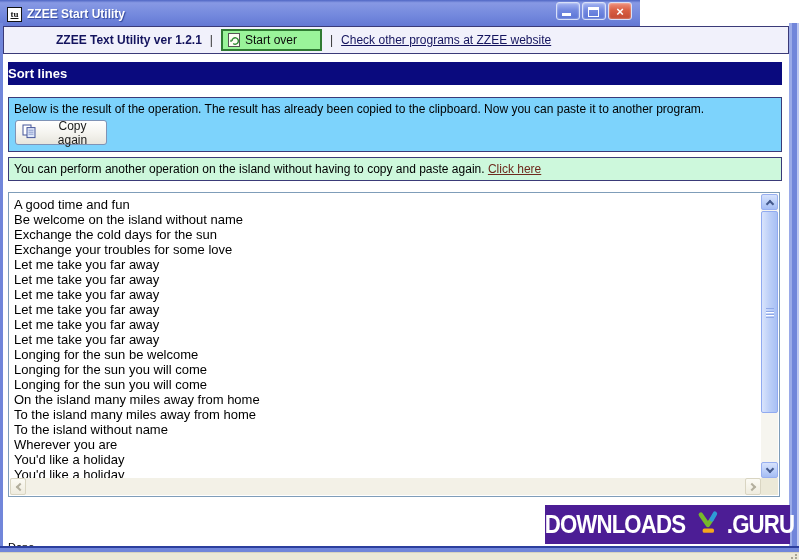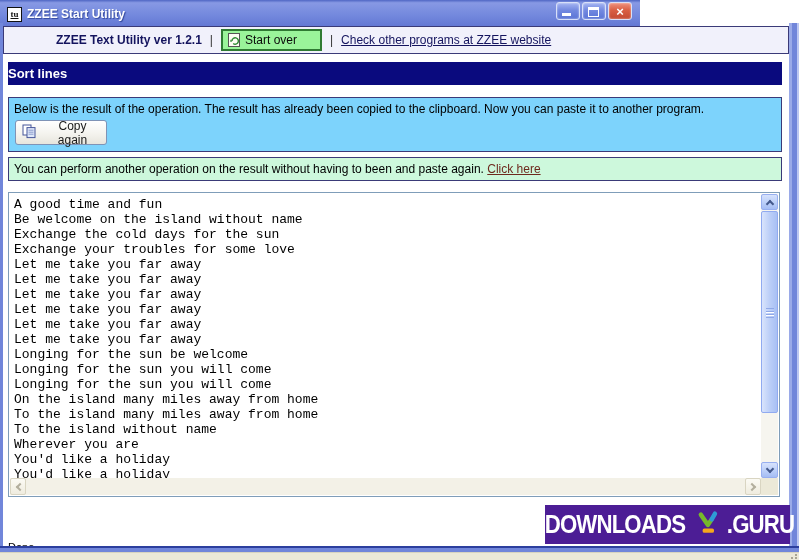--- a/index.html
+++ b/index.html
@@ -62,21 +62,21 @@
   .info-bar { position:absolute; left:8px; top:157px; width:774px; height:24px;
     background:#cdf8dc; border:1px solid #3a3a78; font-size:12px; color:#000;
     line-height:22px; padding-left:5px; }
   .click-here { color:#6e2a1e; text-decoration:underline; cursor:pointer;margin-top:48px; }
 
   
   .textarea { position:absolute; left:8px; top:192px; width:772px; height:305px;
     background:#fff; border:1px solid #7f9db9; }
   .textpane { position:absolute; left:1px; top:1px; right:18px; bottom:18px;
     overflow:hidden; padding:3px 0 0 4px;
-    font-family:Liberation Mono, monospace;
+    font-family:Liberation Sans, sans-serif;
     font-size:13px; line-height:15px; color:#000; white-space:pre; }
   
   .vscroll { position:absolute; top:1px; right:1px; bottom:18px; width:17px; background:#f6f5ef; }
   .sbtn { position:absolute; left:0; width:17px; height:16px; border-radius:2px;
     border:1px solid #98aff0; background:linear-gradient(180deg,#d7e2fc 0%,#b9cdf8 60%,#a5bdf4 100%); }
   .sbtn.up { top:0; } .sbtn.down { bottom:0; }
   .vthumb { position:absolute; left:0; top:17px; width:17px; height:202px; border-radius:2px;
     border:1px solid #90aaf0; background:linear-gradient(90deg,#d9e4fc 0%,#bccff8 50%,#a8c0f4 100%); }
   .grip { position:absolute; left:4px; top:96px; width:8px; height:1px;
     box-shadow:0 0 0 #fff,0 3px 0 #8fa8e8,0 4px 0 #fff,0 6px 0 #8fa8e8,0 7px 0 #fff,0 9px 0 #8fa8e8; background:#8fa8e8; }
@@ -162,21 +162,21 @@
           <rect x="1" y="1" width="8" height="10" fill="#ffffff" stroke="#46569a" stroke-width="1"></rect>
           <rect x="5" y="3.6" width="8" height="10" fill="#dfe8fa" stroke="#46569a" stroke-width="1"></rect>
           <path d="M6.5 6.2 h5 M6.5 8.2 h5 M6.5 10.2 h5" stroke="#7688c0" stroke-width="0.8"></path>
         </svg>
       </span>
       <span>Copy again</span>
     </button>
   </div>
 
   <div class="info-bar">
-    <span>You can perform another operation on the result without having to been and paste again. </span><a class="click-here">Click here</a>
+    <span>You can perform another operation on the island without having to copy and paste again. </span><a class="click-here">Click here</a>
   </div>
 
   <div class="textarea">
     <div class="textpane"><div>A good time and fun</div><div>Be welcome on the island without name</div><div>Exchange the cold days for the sun</div><div>Exchange your troubles for some love</div><div>Let me take you far away</div><div>Let me take you far away</div><div>Let me take you far away</div><div>Let me take you far away</div><div>Let me take you far away</div><div>Let me take you far away</div><div>Longing for the sun be welcome</div><div>Longing for the sun you will come</div><div>Longing for the sun you will come</div><div>On the island many miles away from home</div><div>To the island many miles away from home</div><div>To the island without name</div><div>Wherever you are</div><div>You'd like a holiday</div><div>You'd like a holiday</div></div>
 
     <div class="vscroll">
       <div class="sbtn up">
           <span class="chev u"></span>
         </div>
       <div class="vthumb">

